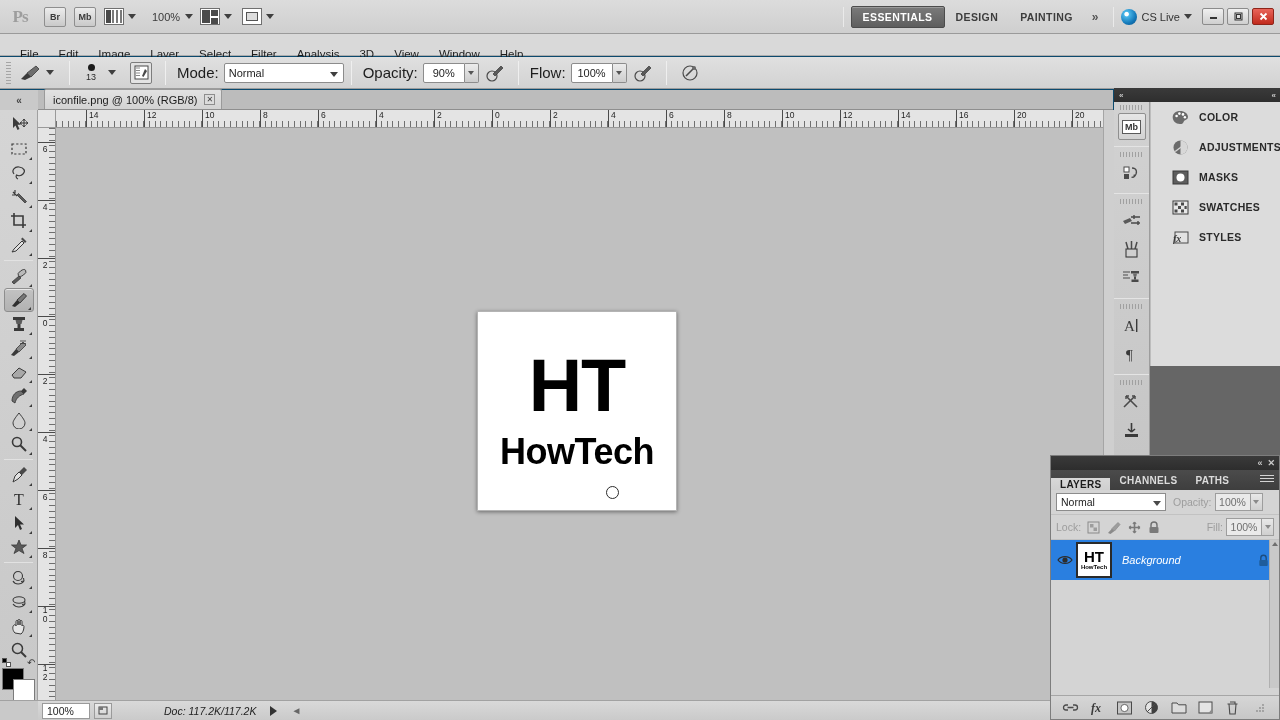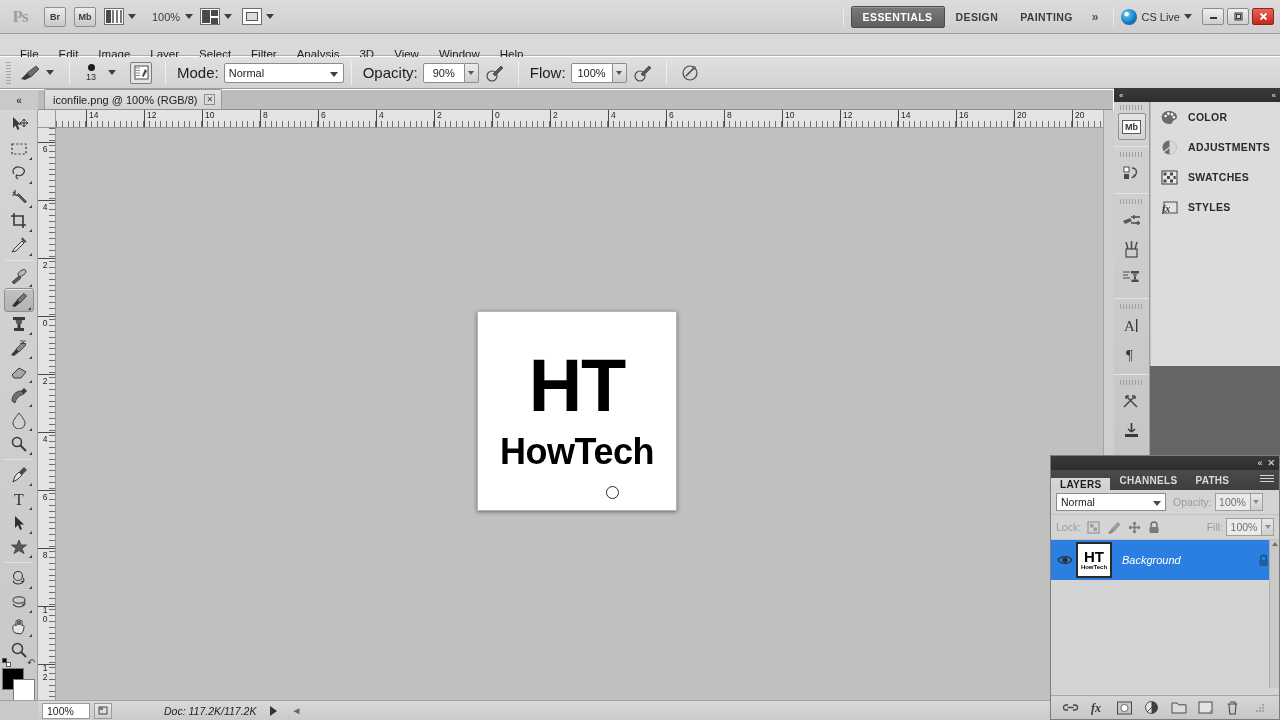--- a/index.html
+++ b/index.html
@@ -3,21 +3,21 @@
 <meta charset="utf-8">
 <style>
   * { box-sizing: border-box; margin:0; padding:0; }
   html,body{
     width:1280px; height:720px; overflow:hidden;
     font-family:"Liberation Sans", sans-serif;
     font-size:11px; color:#222;
     background:#d4d4d4;
     -webkit-font-smoothing:antialiased;
   }
-  .app{ position:relative; width:1280px; height:720px; background:#ffffff; }
+  .app{ position:relative; width:1280px; height:720px; background:#0c4a6e; }
 
   
   .appbar{
     position:absolute; left:0; top:0; width:1280px; height:34px;
     background:linear-gradient(#dcdcdc,#cfcfcf);
     border-bottom:1px solid #9a9a9a;
     display:flex; align-items:center; padding:0 6px;
   }
   .ps-logo{
     width:28px; height:24px; display:flex; align-items:center; justify-content:center;
@@ -213,21 +213,21 @@
     background:linear-gradient(#d2d2d2,#c6c6c6);border-right:1px solid #9d9d9d;}
   .rail-grp{padding:3px 0 2px;}
   .rail-dots{height:5px;background:repeating-linear-gradient(to right,#a0a0a0 0 1px,transparent 1px 3px);
     margin:0 6px 3px;}
   .rail-sep{height:1px;background:#a9a9a9;border-bottom:1px solid #e4e4e4;margin:2px 0;}
   .railbtn{width:28px;height:27px;margin:0 auto 2px;display:flex;align-items:center;justify-content:center;
     border:1px solid transparent;border-radius:2px;}
   .railbtn.box{border-color:#8f8f8f;background:linear-gradient(#e6e6e6,#d2d2d2);}
 
   .panellist{position:absolute;left:1150px;top:102px;width:130px;height:264px;background:#dcdcdc;border-left:1px solid #bdbdbd;}
-  .panelrow{height:30px;display:flex;align-items:center;padding-left:10px;}
+  .panelrow{height:30px;display:flex;align-items:center;padding-left:21px;}
   .panelrow .pname{font-size:10.5px;font-weight:bold;color:#2a2a2a;letter-spacing:.3px;margin-left:10px;}
   .panelicon{width:17px;height:17px;display:flex;align-items:center;justify-content:center;}
   .darkfill{position:absolute;left:1150px;top:366px;width:130px;height:90px;background:#666;}
 
   
   .layerspanel{position:absolute;left:1050px;top:455px;width:230px;height:265px;
     background:#d4d4d4;border:1px solid #7d7d7d;}
   .lp-titlebar{height:14px;background:linear-gradient(#3a3a3a,#2d2d2d);display:flex;align-items:center;justify-content:flex-end;padding-right:5px;}
   .lp-titlebar span{color:#c9c9c9;font-size:9px;font-weight:bold;margin-left:6px;letter-spacing:-1px;}
   .lp-tabs{height:20px;background:linear-gradient(#4b4b4b,#3e3e3e);display:flex;align-items:stretch;position:relative;}
@@ -764,20 +764,29 @@
             <circle cx="8.5" cy="8.5" r="7" fill="#6b6b6b"></circle>
             <path d="M8.5 1.5 A7 7 0 0 1 8.5 15.5 Z" fill="#d8d8d8"></path>
             <path d="M3.2 12.5 L13.8 4.5" stroke="#d8d8d8" stroke-width="1.3"></path>
           </svg>
       </span>
       <span class="pname">ADJUSTMENTS</span>
     </div>
     <div class="panelrow">
       <span class="panelicon">
         <svg width="17" height="15" viewBox="0 0 17 15">
+            <rect x="1" y="1" width="15" height="13" fill="#5d5d5d" stroke="#3a3a3a"></rect>
+            <circle cx="8.5" cy="7.5" r="4" fill="#fff"></circle>
+          </svg>
+      </span>
+      <span class="pname">MASKS</span>
+    </div>
+    <div class="panelrow">
+      <span class="panelicon">
+        <svg width="17" height="15" viewBox="0 0 17 15">
             <rect x="1" y="1" width="15" height="13" fill="#e8e8e8" stroke="#3a3a3a"></rect>
             <g fill="#4a4a4a">
               <rect x="2.5" y="2.5" width="3" height="3"></rect>
               <rect x="9" y="2.5" width="3" height="3"></rect>
               <rect x="6" y="6" width="3" height="3"></rect>
               <rect x="12.5" y="6" width="2.2" height="3"></rect>
               <rect x="2.5" y="9.5" width="3" height="3"></rect>
               <rect x="9" y="9.5" width="3" height="3"></rect>
             </g>
           </svg>

